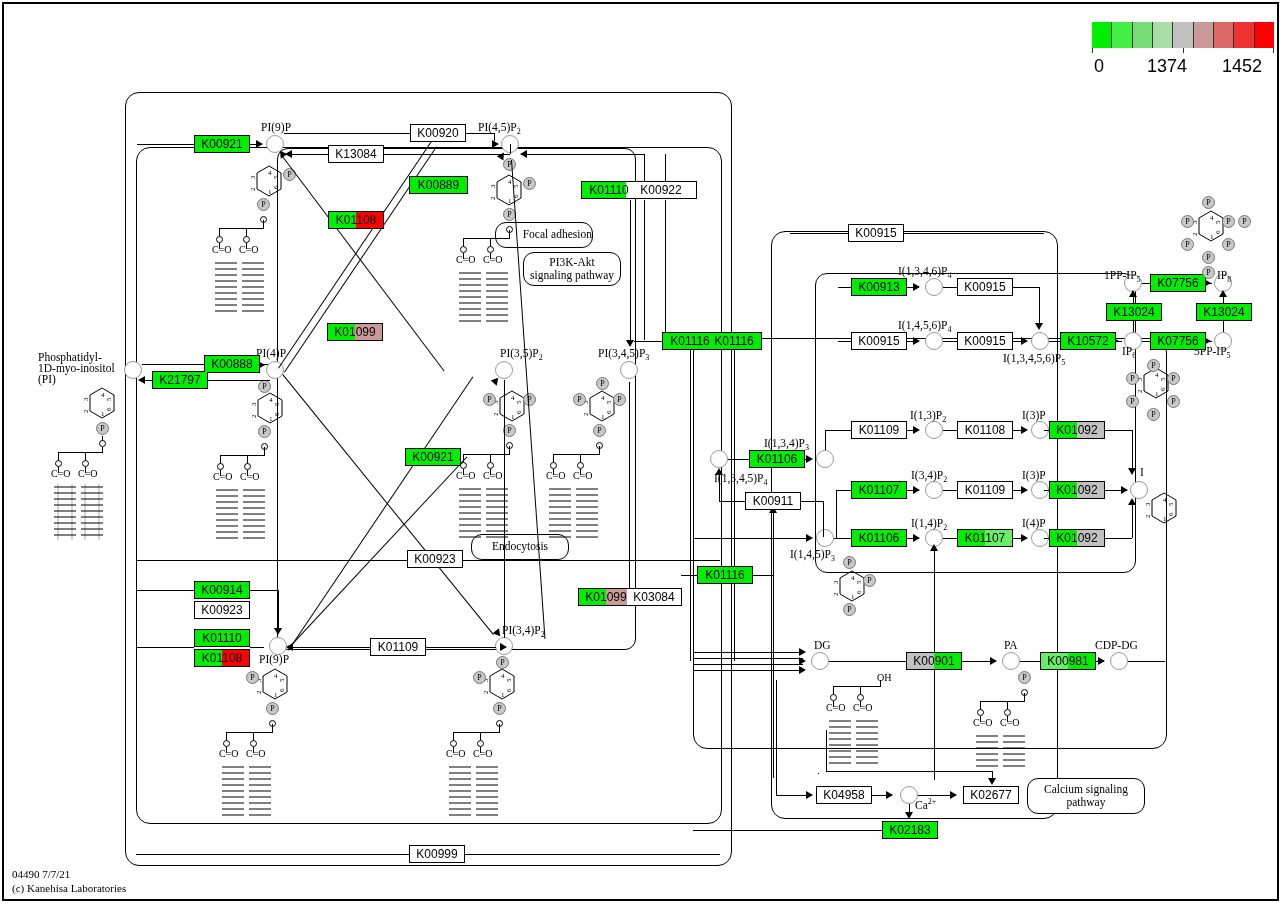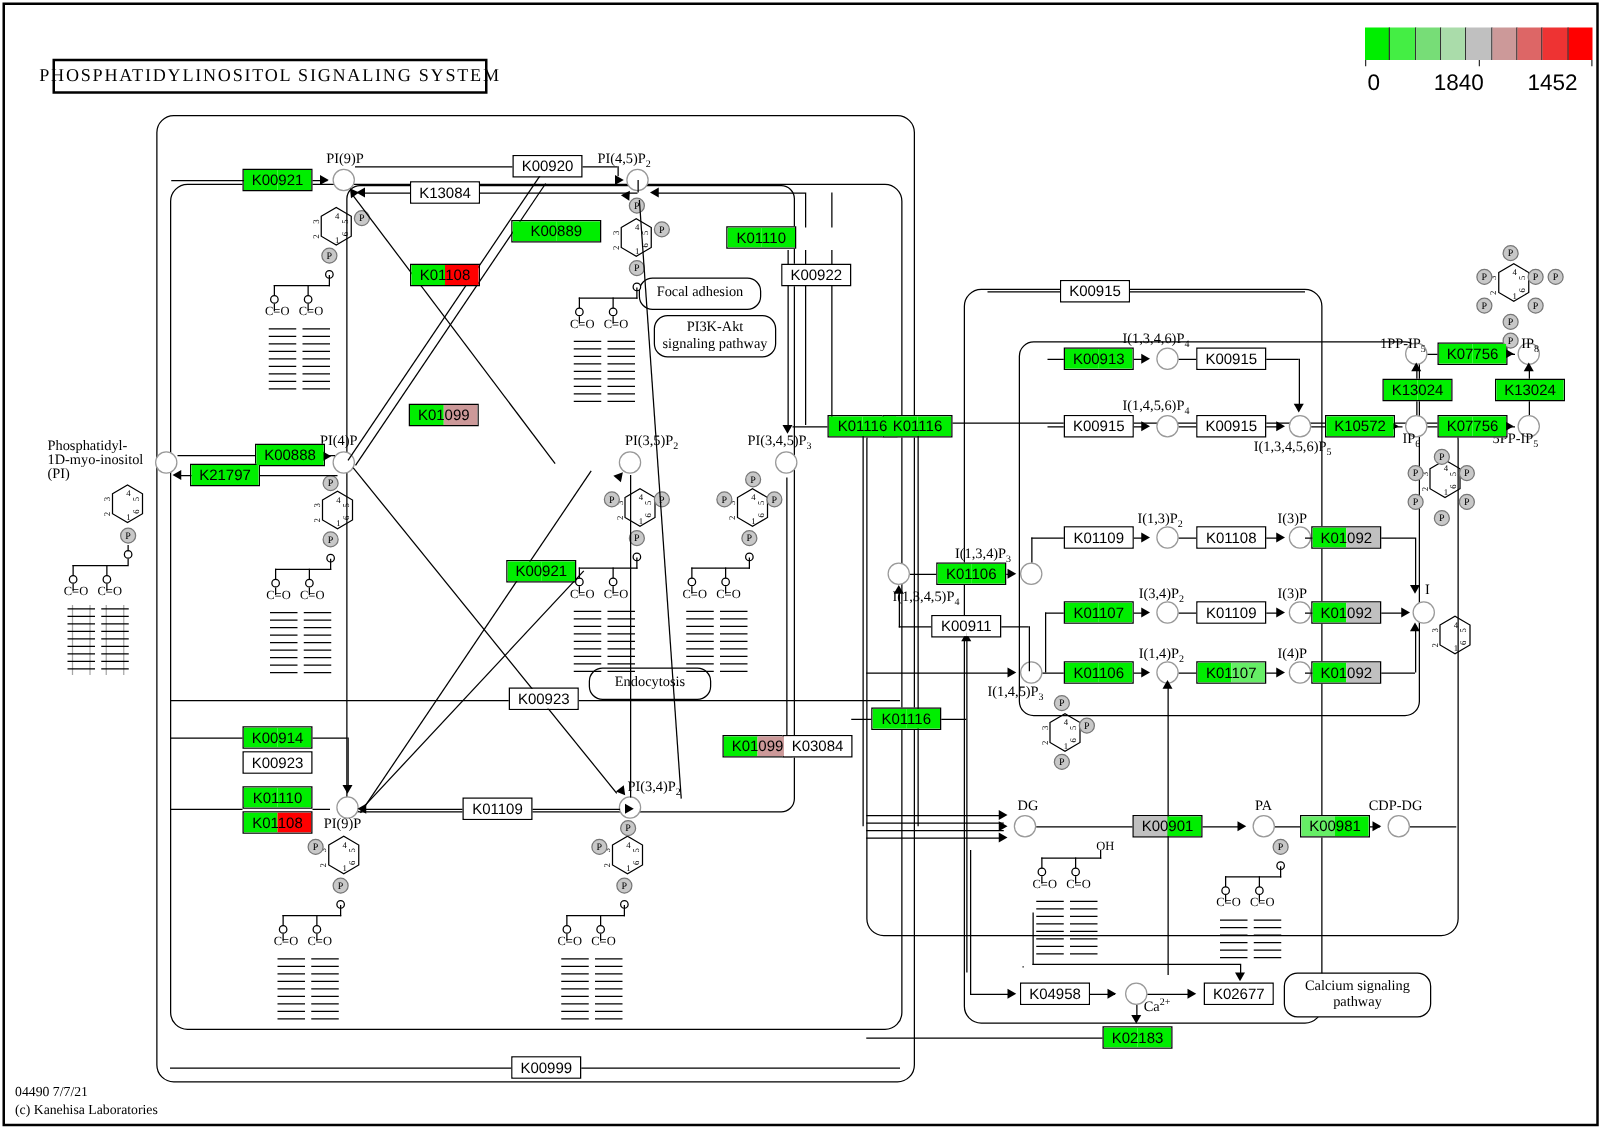--- a/index.html
+++ b/index.html
@@ -67,40 +67,37 @@
      display:flex;align-items:center;justify-content:center;font-family:"Liberation Serif",serif;font-size:8px;color:#000;box-sizing:border-box;}
   .ocirc{position:absolute;width:7px;height:7px;border-radius:50%;border:1px solid #000;background:#fff;box-sizing:border-box;}
   .ctxt{position:absolute;font-family:"Liberation Serif",serif;font-size:10px;color:#000;white-space:nowrap;}
 </style>
 </head>
 <body>
 
 <div id="root">
   <div id="frame"></div>
 
-  <div id="title-box" class="abs">
-    <span>PHOSPHATIDYLINOSITOL SIGNALING SYSTEM</span>
-  </div>
 
   <div id="legend">
     <div style="background:#00ee00"></div>
     <div style="background:#44ee44"></div>
     <div style="background:#77dd77"></div>
     <div style="background:#aadcaa"></div>
     <div style="background:#c0c0c0"></div>
     <div style="background:#cc9999"></div>
     <div style="background:#dd6666"></div>
     <div style="background:#ee3333"></div>
     <div style="background:#ff0000"></div>
   </div>
   <div class="legtick" style="left:1092px"></div>
   <div class="legtick" style="left:1183px"></div>
   <div class="legtick" style="left:1273px"></div>
   <div class="legnum" style="left:1094px">0</div>
-  <div class="legnum" style="left:1147px">1840</div>
+  <div class="legnum" style="left:1147px">1374</div>
   <div class="legnum" style="left:1222px">1452</div>
 
   <div class="corner" style="left:125px;top:92px;width:605px;height:772px;border-radius:14px;"></div>
 
   <div class="corner" style="left:136px;top:147px;width:584px;height:675px;border-radius:14px;"></div>
 
   <div class="corner" style="left:277px;top:148px;width:357px;height:500px;border-radius:11px;"></div>
 
   <div class="corner" style="left:771px;top:231px;width:285px;height:586px;border-radius:14px;"></div>
 
@@ -147,39 +144,39 @@
       <span class="half r" style="background:#fff"></span>
     <span class="lbl">K00920</span>
     </div>
 
   <div class="kbox" style="left:328px;top:145px;width:56px;">
     <span class="half l" style="background:#fff"></span>
       <span class="half r" style="background:#fff"></span>
     <span class="lbl">K13084</span>
     </div>
 
-  <div class="kbox" style="left:409px;top:176px;width:72px;">
+  <div class="kbox" style="left:409px;top:176px;width:59px;">
     <span class="half l" style="background:#00ee00"></span>
       <span class="half r" style="background:#00ee00"></span>
     <span class="lbl">K00889</span>
     </div>
 
   <div class="kbox" style="left:328px;top:211px;width:56px;">
     <span class="half l" style="background:#00ee00"></span>
       <span class="half r" style="background:#ff0000"></span>
     <span class="lbl">K01108</span>
     </div>
 
   <div class="kbox" style="left:581px;top:181px;width:56px;">
     <span class="half l" style="background:#00ee00"></span>
       <span class="half r" style="background:#00ee00"></span>
     <span class="lbl">K01110</span>
     </div>
 
-  <div class="kbox" style="left:625px;top:181px;width:56px;margin-top:30px;">
+  <div class="kbox" style="left:625px;top:181px;width:72px;">
     <span class="half l" style="background:#fff"></span>
       <span class="half r" style="background:#fff"></span>
     <span class="lbl">K00922</span>
     </div>
 
   <div class="kbox" style="left:327px;top:323px;width:56px;">
     <span class="half l" style="background:#00ee00"></span>
       <span class="half r" style="background:#cc9999"></span>
     <span class="lbl">K01099</span>
     </div>
@@ -267,21 +264,21 @@
       <span class="half r" style="background:#00ee00"></span>
     <span class="lbl">K01116</span>
     </div>
 
   <div class="kbox" style="left:409px;top:845px;width:56px;">
     <span class="half l" style="background:#fff"></span>
       <span class="half r" style="background:#fff"></span>
     <span class="lbl">K00999</span>
     </div>
 
-  <div class="rbox" style="left:511px;top:222px;width:96px;height:24px;">
+  <div class="rbox" style="left:495px;top:222px;width:96px;height:24px;justify-content:flex-end;">
     <span>Focal adhesion</span>
     </div>
   <div class="rbox" style="left:523px;top:252px;width:96px;height:32px;">
     <span>PI3K-Akt<br>signaling pathway</span>
     </div>
   <div class="rbox" style="left:471px;top:534px;width:96px;height:24px;">
     <span>Endocytosis</span>
     </div>
   <div class="rbox" style="left:1027px;top:778px;width:116px;height:34px;">
     <span>Calcium signaling<br>pathway</span>

